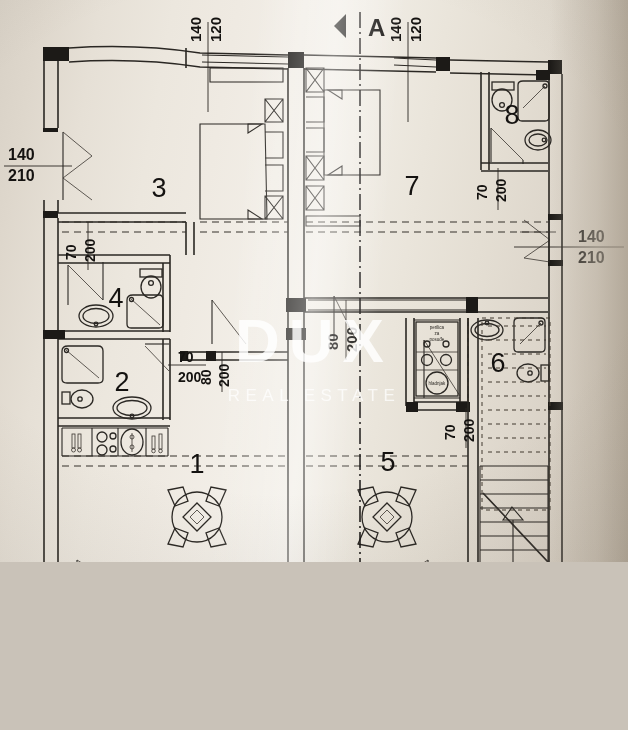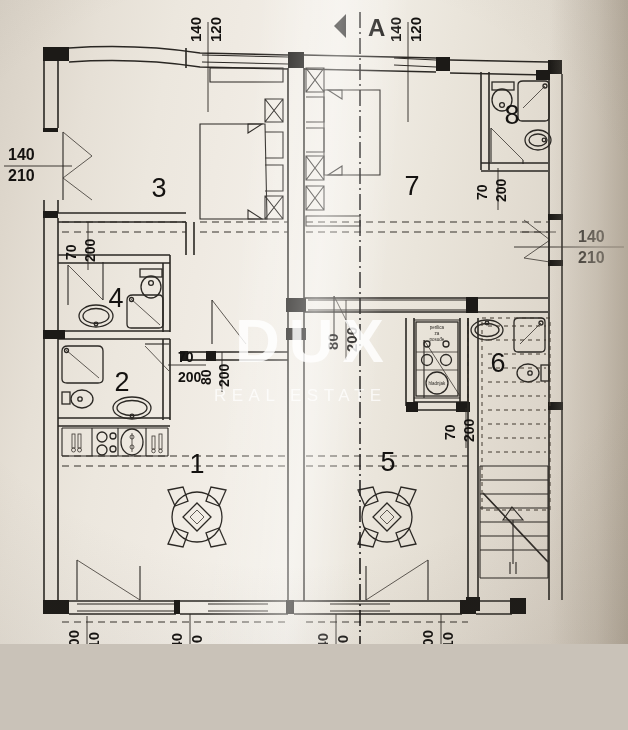--- a/index.html
+++ b/index.html
@@ -1,18 +1,18 @@
 <!DOCTYPE html>
 <html><head>
 <meta charset="utf-8">
 <style>
   html,body{margin:0;padding:0;background:#c9c2b8;}
   body{font-family:"Liberation Sans",sans-serif;}
   #page{
-    position:relative;width:628px;height:644px;overflow:hidden;
+    position:relative;width:628px;height:562px;overflow:hidden;
     background:
       linear-gradient(100deg,
         #d8d1c6 0%, #ded7cc 6%, #e6e0d6 14%, #ece7de 24%,
         #efeae2 33%, #f2eee7 42%, #f0ece4 52%, #eae5db 62%,
         #e4ded3 72%, #ddd6cb 82%, #d6cec2 90%, #cec5b8 100%);
   }
   
   #paperband{
     position:absolute;left:0;top:0;width:100%;height:100%;
     background:linear-gradient(95deg, rgba(255,255,255,0) 38%,
@@ -42,21 +42,21 @@
   .seclbl{font-family:"Liberation Sans",sans-serif;font-weight:700;fill:#141210;}
   .micro{font-family:"Liberation Sans",sans-serif;fill:#2a2723;}
   
   #wm{position:absolute;left:0;top:0;width:628px;height:730px;pointer-events:none;}
   #wm .dux{
     position:absolute;left:214px;top:305px;width:200px;text-align:center;
     font-family:"Liberation Sans",sans-serif;font-weight:700;font-size:62px;
     letter-spacing:9px;color:rgba(255,255,255,.82);
   }
   #wm .re{
-    position:absolute;left:214px;top:386px;width:200px;text-align:left;
+    position:absolute;left:214px;top:386px;width:200px;text-align:center;
     font-family:"Liberation Sans",sans-serif;font-weight:400;font-size:17px;
     letter-spacing:5.5px;color:rgba(255,255,255,.72);
   }
 </style>
 </head>
 <body>
 
 <div id="page">
 
   <svg id="plan" viewBox="0 0 628 730">

